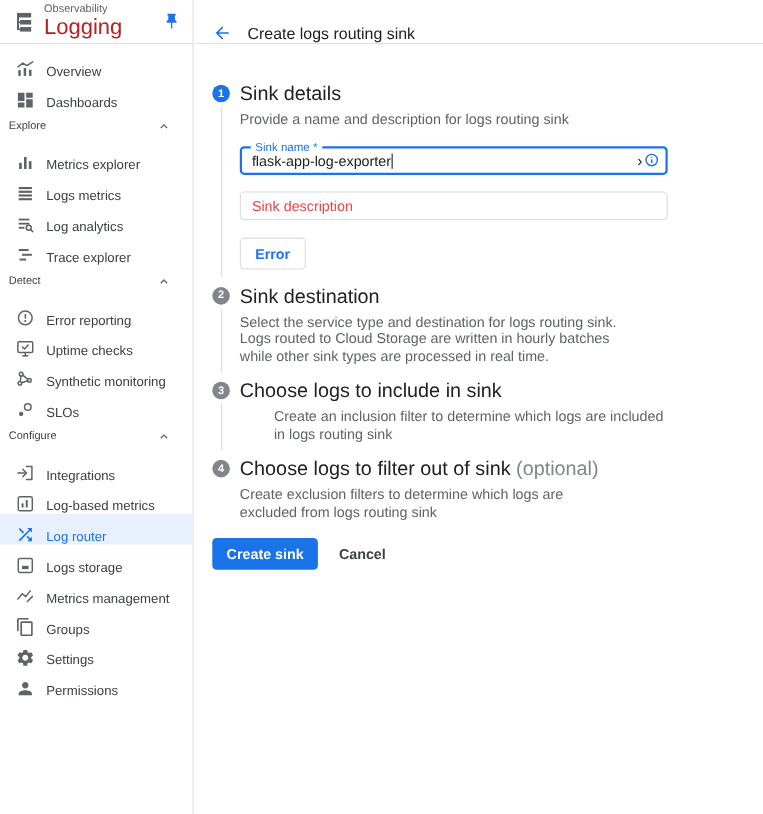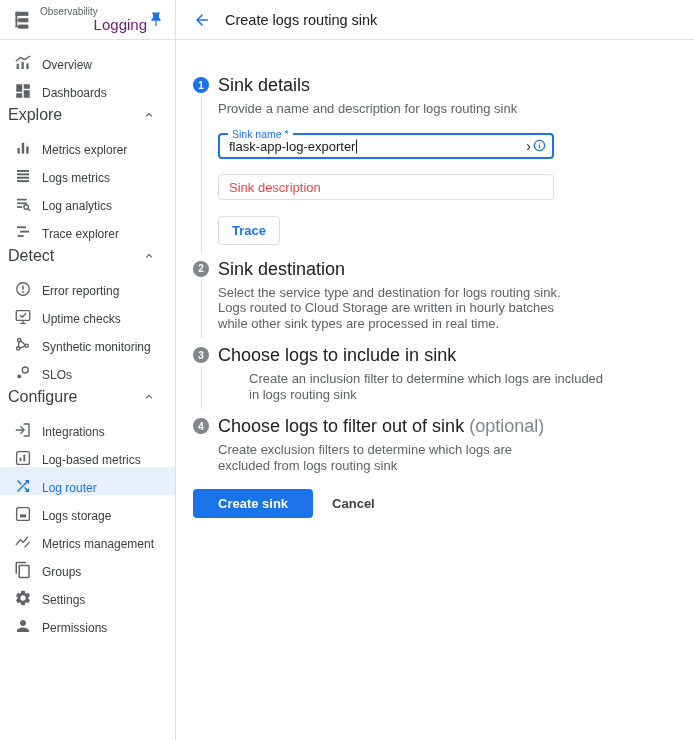--- a/index.html
+++ b/index.html
@@ -7,59 +7,59 @@
     font-family:"Liberation Sans","DejaVu Sans",sans-serif; color:#202124; }
 
   
   .sidebar { position:absolute; left:0; top:0; width:176px; height:740px;
     border-right:1px solid #e0e0e0; background:#fff; }
   .sidebar-header { height:40px; display:flex; align-items:center;
     border-bottom:1px solid #e0e0e0; padding:0 10px 0 10px; }
   .logo { width:22px; height:22px; color:#5f6368; flex-shrink:0; }
   .brand { margin-left:8px; flex:1; line-height:1.1; }
   .brand-product { font-size:10px; color:#5f6368; }
-  .brand-name { font-size:15px; color:#701a75;text-align:right; }
+  .brand-name { font-size:20px; color:#b91c1c; }
   .pin { width:18px; height:18px; color:#1a73e8; cursor:pointer; }
 
   .nav { padding-top:4px; }
   .nav-row { height:28px; display:flex; align-items:flex-end; padding-left:14px;
     cursor:pointer; }
   .nav-icon { width:18px; height:18px; color:#5f6368; flex-shrink:0; }
   .nav-label { margin-left:10px; font-size:12px; color:#3c4043; white-space:nowrap; }
   .nav-row.selected { background:#e8f0fe; }
   .nav-row.selected .nav-label { color:#1a73e8; }
   .nav-row.selected .nav-icon { color:#1a73e8; }
   .nav-header { height:29px; display:flex; align-items:center;
     justify-content:space-between; padding:0 19px 0 8px; cursor:pointer; }
-  .nav-header-label { font-size:16px; color:#3c4043; }
+  .nav-header-label { font-size:10px; color:#3c4043; }
   .nav-chevron { width:14px; height:14px; color:#5f6368; }
 
   
   .main { position:absolute; left:177px; top:0; width:517px; height:740px; }
-  .main-header { height:40px; display:flex; align-items:center;
+  .main-header { height:40px; display:flex; align-items:flex-end;
     border-bottom:1px solid #e0e0e0; padding-left:16px; background:#fff; }
   .back-btn { width:18px; height:18px; color:#1a73e8; cursor:pointer; flex-shrink:0; }
   .page-title { margin-left:14px; font-size:14.5px; color:#202124; }
 
   .content { padding:34px 0 0 16px; }
   .step { display:flex; }
   .rail { width:16px; display:flex; flex-direction:column; align-items:center;
     flex-shrink:0; }
   .circle { width:16px; height:16px; border-radius:50%; color:#fff; font-size:10px;
     font-weight:bold; display:flex; align-items:center; justify-content:center;
     margin-top:3px; flex-shrink:0; background:#80868b; }
   .circle.active { background:#1a73e8; }
   .rail-line { width:1px; background:#dadce0; flex:1; margin-top:4px; margin-bottom:6px; }
   .step-body { margin-left:9px; flex:1; padding-bottom:13px; }
   .step-title { font-size:18px; line-height:22px; color:#202124; }
   .step-title .optional { color:#80868b; }
   .step-desc { font-size:13px; line-height:15.5px; color:#5f6368; margin-top:5px; }
   .w2 { max-width:356px; } .w3 { max-width:362px;margin-left:31px; } .w4 { max-width:336px; }
 
-  .field { position:relative; width:336px; height:26px; border-radius:4px;
+  .field { position:relative; width:389px; height:26px; border-radius:4px;
     background:#fff;text-align:center; }
   .field-name { border:2px solid #1a73e8; margin-top:16px; }
   .field-desc { border:1px solid #dadce0; margin-top:15px; }
   .float-label { position:absolute; top:-7px; left:8px; background:#fff;
     padding:0 4px; font-size:10.5px; color:#1a73e8; white-space:nowrap; }
   .field-value { position:absolute; left:9px; top:50%; transform:translateY(-50%);
     font-size:13px; color:#202124; white-space:nowrap; }
   .caret { display:inline-block; width:1px; height:14px; background:#202124;
     vertical-align:text-bottom; margin-left:1px; }
   .placeholder { position:absolute; left:10px; top:50%; transform:translateY(-50%);
@@ -68,21 +68,21 @@
     display:flex; align-items:center; gap:2px; }
   .chev-glyph { font-size:14px; color:#202124; line-height:1; }
   .info-icon { width:13px; height:13px; color:#1a73e8; }
 
   .btn-next { margin-top:16px; display:inline-block; background:#fff;
     border:1px solid #dadce0; border-radius:4px; color:#1a73e8; font-size:13px;
     font-weight:bold; padding:6px 13px; cursor:pointer;
     font-family:"Liberation Sans",sans-serif; }
   .actions { display:flex; align-items:center; margin-top:6px; }
   .btn-primary { background:#1a73e8; color:#fff; border:none; border-radius:4px;
-    font-size:13px; font-weight:bold; padding:7px 25px; cursor:pointer;
+    font-size:13px; font-weight:bold; padding:7px 13px; cursor:pointer;
     font-family:"Liberation Sans",sans-serif; }
   .btn-text { margin-left:19px; background:none; border:none; color:#3c4043;
     font-size:13px; font-weight:bold; cursor:pointer;
     font-family:"Liberation Sans",sans-serif; }
   svg { display:block; }
 </style>
 </head>
 <body>
 
 <div class="sidebar">
@@ -343,21 +343,21 @@
                 <line x1="12" y1="6.8" x2="12" y2="8.2"></line>
               </svg>
             </span>
           </span>
         </div>
 
         <div class="field field-desc">
           <span class="placeholder">Sink description</span>
         </div>
 
-        <button class="btn-next">Trace</button>
+        <button class="btn-next">Error</button>
       </div>
     </div>
 
     <div class="step">
       <div class="rail">
         <div class="circle">2</div>
         <div class="rail-line"></div>
       </div>
       <div class="step-body">
         <div class="step-title">Sink destination</div>

